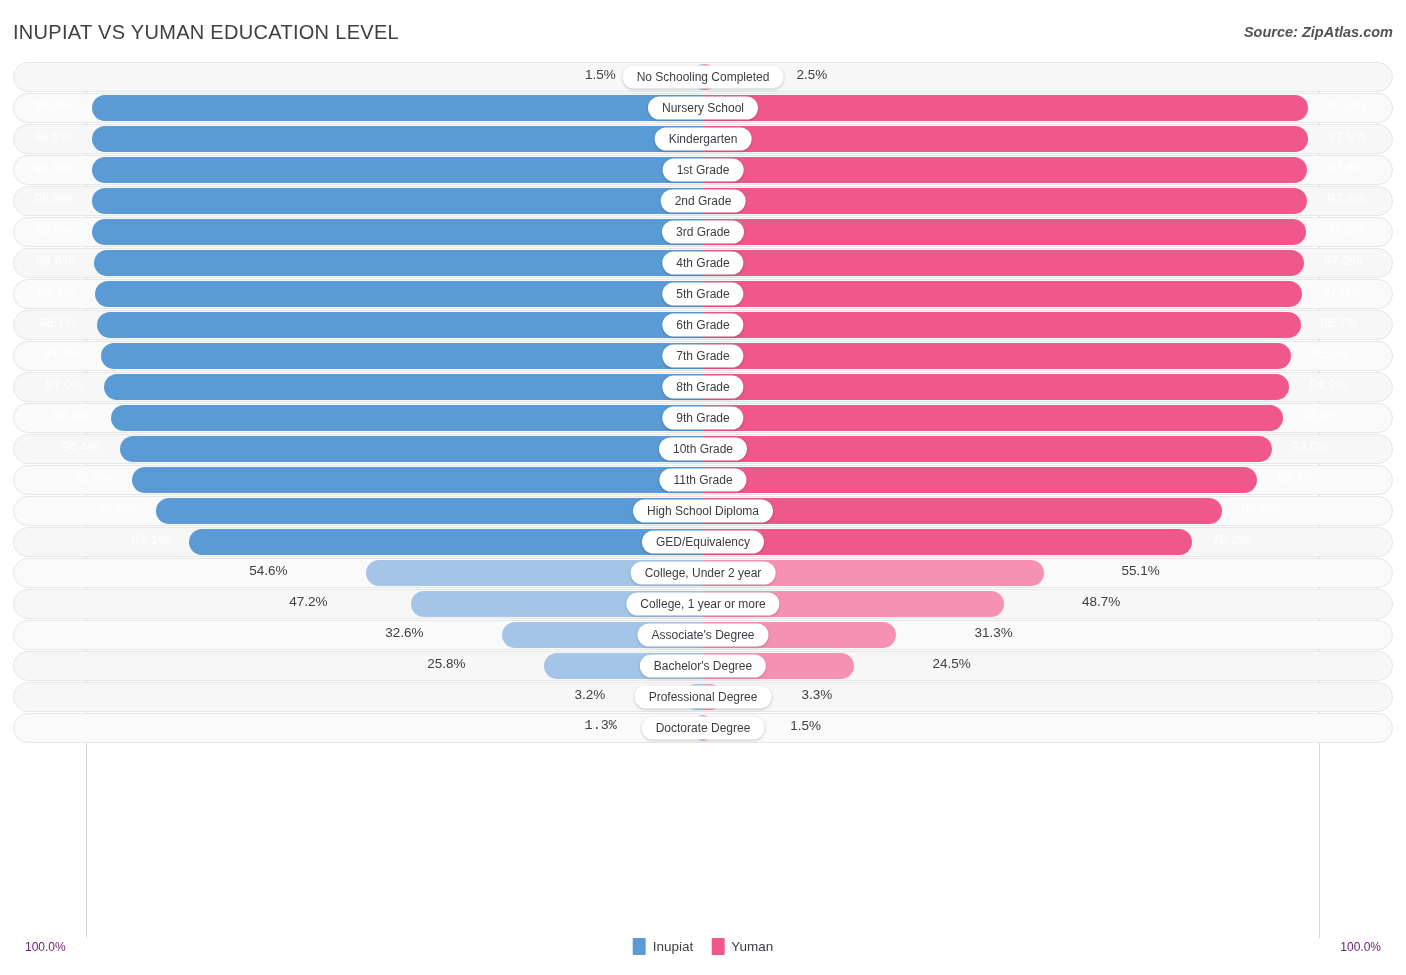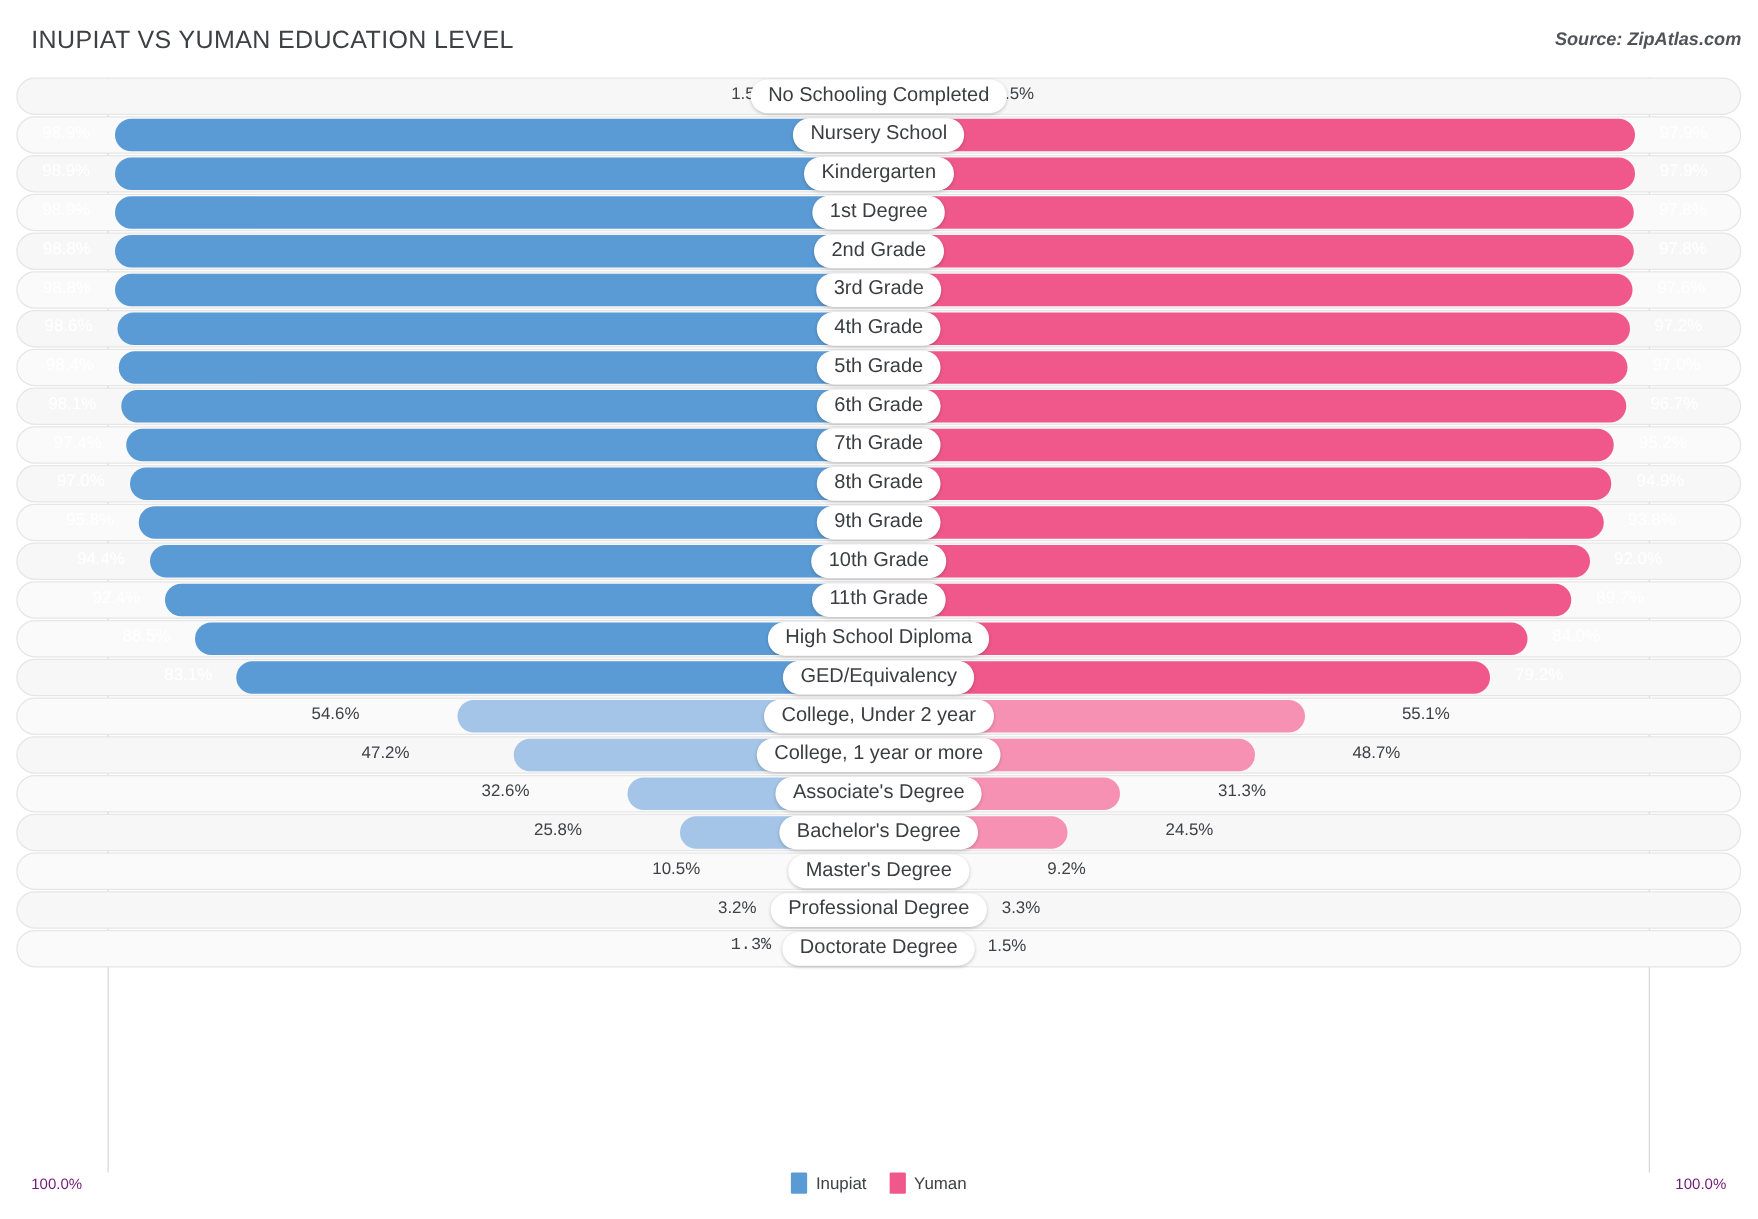--- a/index.html
+++ b/index.html
@@ -23,21 +23,20 @@
   }
   .chart-title {
     position: absolute;
     left: 13px;
     top: 21px;
     font-size: 20px;
     letter-spacing: 0.3px;
     color: #3e4044;
     font-weight: 400;
     white-space: nowrap;
-    margin-left: 12px;
   }
   .source {
     position: absolute;
     right: 13px;
     top: 24px;
     font-size: 14.5px;
     font-style: italic;
     font-weight: bold;
     color: #515357;
     white-space: nowrap;
@@ -116,21 +115,21 @@
 
   
   .center-label {
     position: absolute;
     left: 50%;
     top: 50%;
     transform: translate(-50%, -50%);
     background: #ffffff;
     border-radius: 14px;
     padding: 4px 14px 5px 14px;
-    font-size: 16px;
+    font-size: 12px;
     color: #3b3d41;
     white-space: nowrap;
     box-shadow: 0 1px 3px rgba(0,0,0,0.22);
     z-index: 6;
   }
 
   
   .footer {
     position: absolute;
     left: 13px;
@@ -223,21 +222,21 @@
       <div class="row alt">
         <div class="track"></div>
         <div class="half left">
           <div class="bar left" style="width: 611.202px; background: rgb(91, 155, 213);"></div>
         </div>
         <div class="half right">
           <div class="bar right" style="width: 604.404px; background: rgb(240, 88, 140);"></div>
         </div>
         <div class="val left-side inside" style="left: 20.798px;">98.9%</div>
         <div class="val right-side inside" style="right: 27.596px;">97.8%</div>
-        <div class="center-label">1st Degree</div>
+        <div class="center-label">1st Grade</div>
       </div>
       <div class="row">
         <div class="track"></div>
         <div class="half left">
           <div class="bar left" style="width: 610.584px; background: rgb(91, 155, 213);"></div>
         </div>
         <div class="half right">
           <div class="bar right" style="width: 604.404px; background: rgb(240, 88, 140);"></div>
         </div>
         <div class="val left-side inside" style="left: 21.416px;">98.8%</div>
@@ -416,32 +415,20 @@
         <div class="track"></div>
         <div class="half left">
           <div class="bar left" style="width: 159.444px; background: rgb(164, 197, 232);"></div>
         </div>
         <div class="half right">
           <div class="bar right" style="width: 151.41px; background: rgb(247, 145, 180);"></div>
         </div>
         <div class="val left-side outside" style="right: auto; left: 408.556px; width: 44px; text-align: right;">25.8%</div>
         <div class="val right-side outside" style="right: 416.59px; width: 44px; text-align: left;">24.5%</div>
         <div class="center-label">Bachelor's Degree</div>
-      </div>
-      <div class="row alt">
-        <div class="track"></div>
-        <div class="half left">
-          <div class="bar left" style="width: 64.89px; background: rgb(164, 197, 232);"></div>
-        </div>
-        <div class="half right">
-          <div class="bar right" style="width: 56.856px; background: rgb(247, 145, 180);"></div>
-        </div>
-        <div class="val left-side outside" style="right: auto; left: 503.11px; width: 44px; text-align: right;">10.5%</div>
-        <div class="val right-side outside" style="right: 511.144px; width: 44px; text-align: left;">9.2%</div>
-        <div class="center-label">Master's Degree</div>
       </div>
       <div class="row">
         <div class="track"></div>
         <div class="half left">
           <div class="bar left" style="width: 19.776px; background: rgb(164, 197, 232);"></div>
         </div>
         <div class="half right">
           <div class="bar right" style="width: 20.394px; background: rgb(247, 145, 180);"></div>
         </div>
         <div class="val left-side outside" style="right: auto; left: 548.224px; width: 44px; text-align: right;">3.2%</div>

